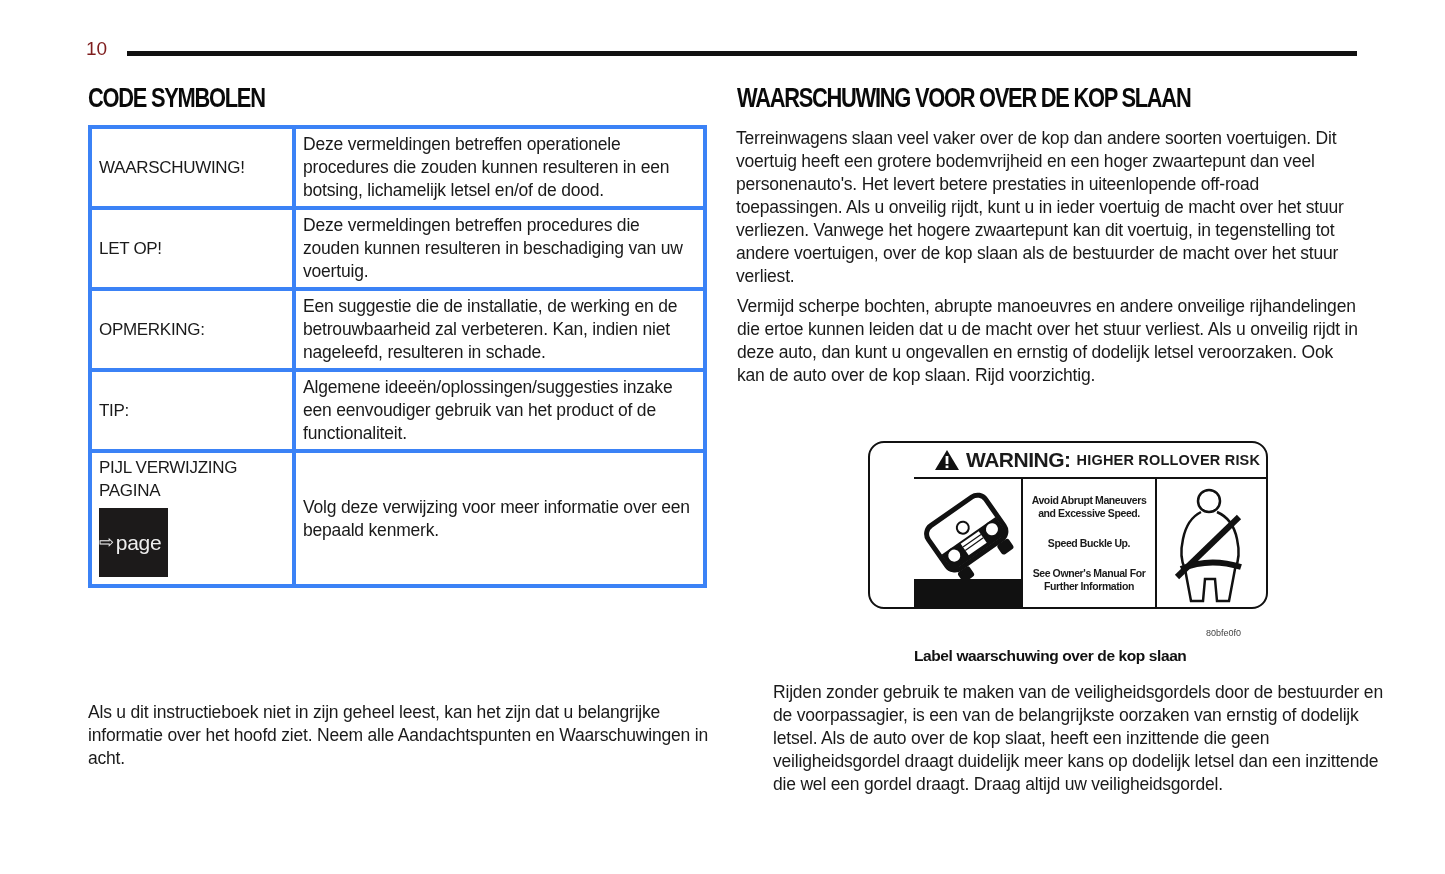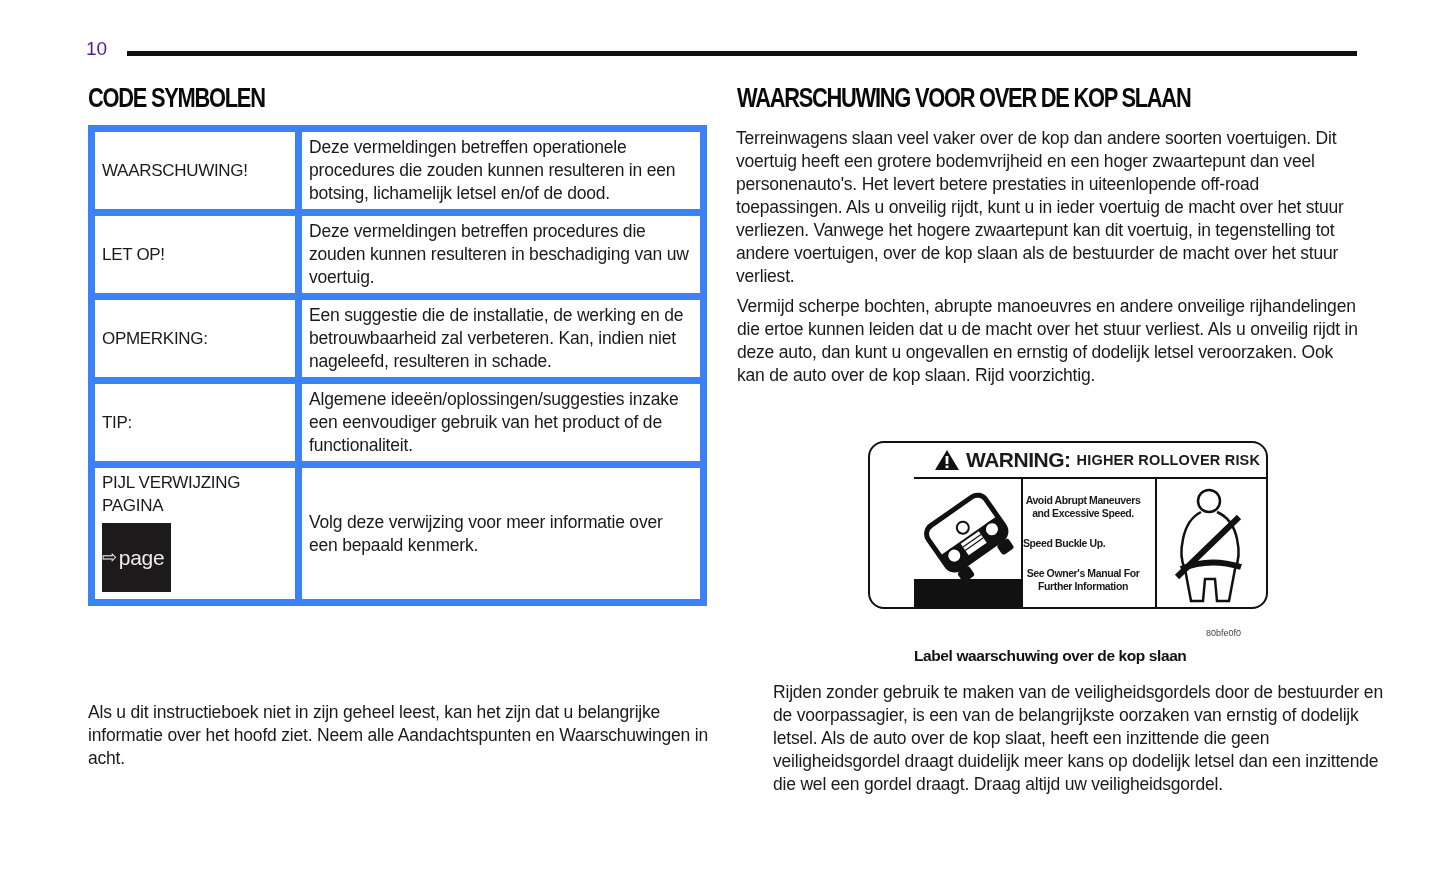--- a/index.html
+++ b/index.html
@@ -1,25 +1,25 @@
 <!DOCTYPE html>
 <html><head>
 <meta charset="utf-8">
 <style>
   html, body { margin:0; padding:0; background:#ffffff; }
   body { width:1445px; height:874px; position:relative; overflow:hidden; color:#1a1a1a; font-family:"Liberation Sans", sans-serif; }
-  .page-number { position:absolute; left:86px; top:38px; font-size:19px; color:#4c1d95; }
+  .page-number { position:absolute; left:86px; top:38px; font-size:19px; color:#7f1d1d; }
   .header-rule { position:absolute; left:127px; top:51px; width:1230px; height:5px; background:#111; }
 
   .h1 { position:absolute; font-family:"Liberation Sans", sans-serif; font-weight:bold; font-size:28px; letter-spacing:-1.6px; transform:scaleX(0.78); transform-origin:left top; color:#0a0a0a; white-space:nowrap; }
   #title-left { left:88px; top:82px; }
   #title-right { left:737px; top:82px; }
 
   table.codes { position:absolute; left:88px; top:125px; width:619px; border-collapse:collapse; font-size:17.5px; line-height:23px; }
-  table.codes td { border:7px solid #3b82f6; vertical-align:middle; padding:2px 7px; }
+  table.codes td { border:4px solid #3b82f6; vertical-align:middle; padding:2px 7px; }
   table.codes td.k { width:186px; font-size:17px; letter-spacing:-0.3px; }
   table.codes td.v { letter-spacing:-0.2px; }
   .row-std td { height:73px; }
   .row-arrow td.k { vertical-align:top; height:126px; padding-top:3px; }
   .row-foot td.k { vertical-align:top; height:101px; padding-top:3px; }
   .arrow-box { margin-top:6px; width:69px; height:69px; background:#1c1a1a; color:#eee; display:flex; align-items:center; font-size:21px; overflow:hidden; white-space:nowrap; }
   .arrow-box span.arr { font-size:18px; margin-right:2px; }
   .ast-box { margin-top:6px; width:69px; height:69px; background:#1c1a1a; position:relative; overflow:hidden; }
 
   .para { position:absolute; font-size:17.5px; line-height:23px; letter-spacing:-0.2px; color:#1a1a1a; }
@@ -29,21 +29,21 @@
   #para-r3 { left:737px; top:681px; width:625px;margin-left:36px; }
 
   .label-wrap { position:absolute; left:868px; top:441px; width:356px; height:168px; }
   .label { position:absolute; left:0; top:0; width:352px; height:164px; border:2.5px solid #111; border-radius:16px; overflow:hidden; background:#fff;padding-left:44px; }
   .label-head { height:34px; border-bottom:2.5px solid #111; display:flex; align-items:center; padding-left:20px; white-space:nowrap; }
   .lh-warn { font-weight:bold; font-size:21px; letter-spacing:-0.5px; }
   .lh-risk { font-weight:bold; font-size:14.5px; margin-left:6px; letter-spacing:0.2px; }
   .label-body { display:flex; height:128px; }
   .lb-left { width:107px; border-right:2.5px solid #111; position:relative; }
   .lb-left .ground { position:absolute; left:0; bottom:0; width:100%; height:28px; background:#111; }
-  .lb-mid { width:134px; border-right:2.5px solid #111; display:flex; flex-direction:column; justify-content:space-around; align-items:flex-start; text-align:center; font-size:10.5px; font-weight:bold; line-height:13px; letter-spacing:-0.4px; padding:6px 0; box-sizing:border-box; }
+  .lb-mid { width:134px; border-right:2.5px solid #111; display:flex; flex-direction:column; justify-content:space-around; align-items:center; text-align:center; font-size:10.5px; font-weight:bold; line-height:13px; letter-spacing:-0.4px; padding:6px 0; box-sizing:border-box; }
   .lb-right { flex:1; position:relative; }
   .label-code { position:absolute; left:1206px; top:628px; font-size:9px; color:#444; }
   .caption { position:absolute; left:914px; top:647px; font-size:15.5px; font-weight:bold; letter-spacing:-0.4px; color:#111; }
 </style>
 </head>
 <body>
 
 <div class="page-number">10</div>
 <div class="header-rule"></div>
 

